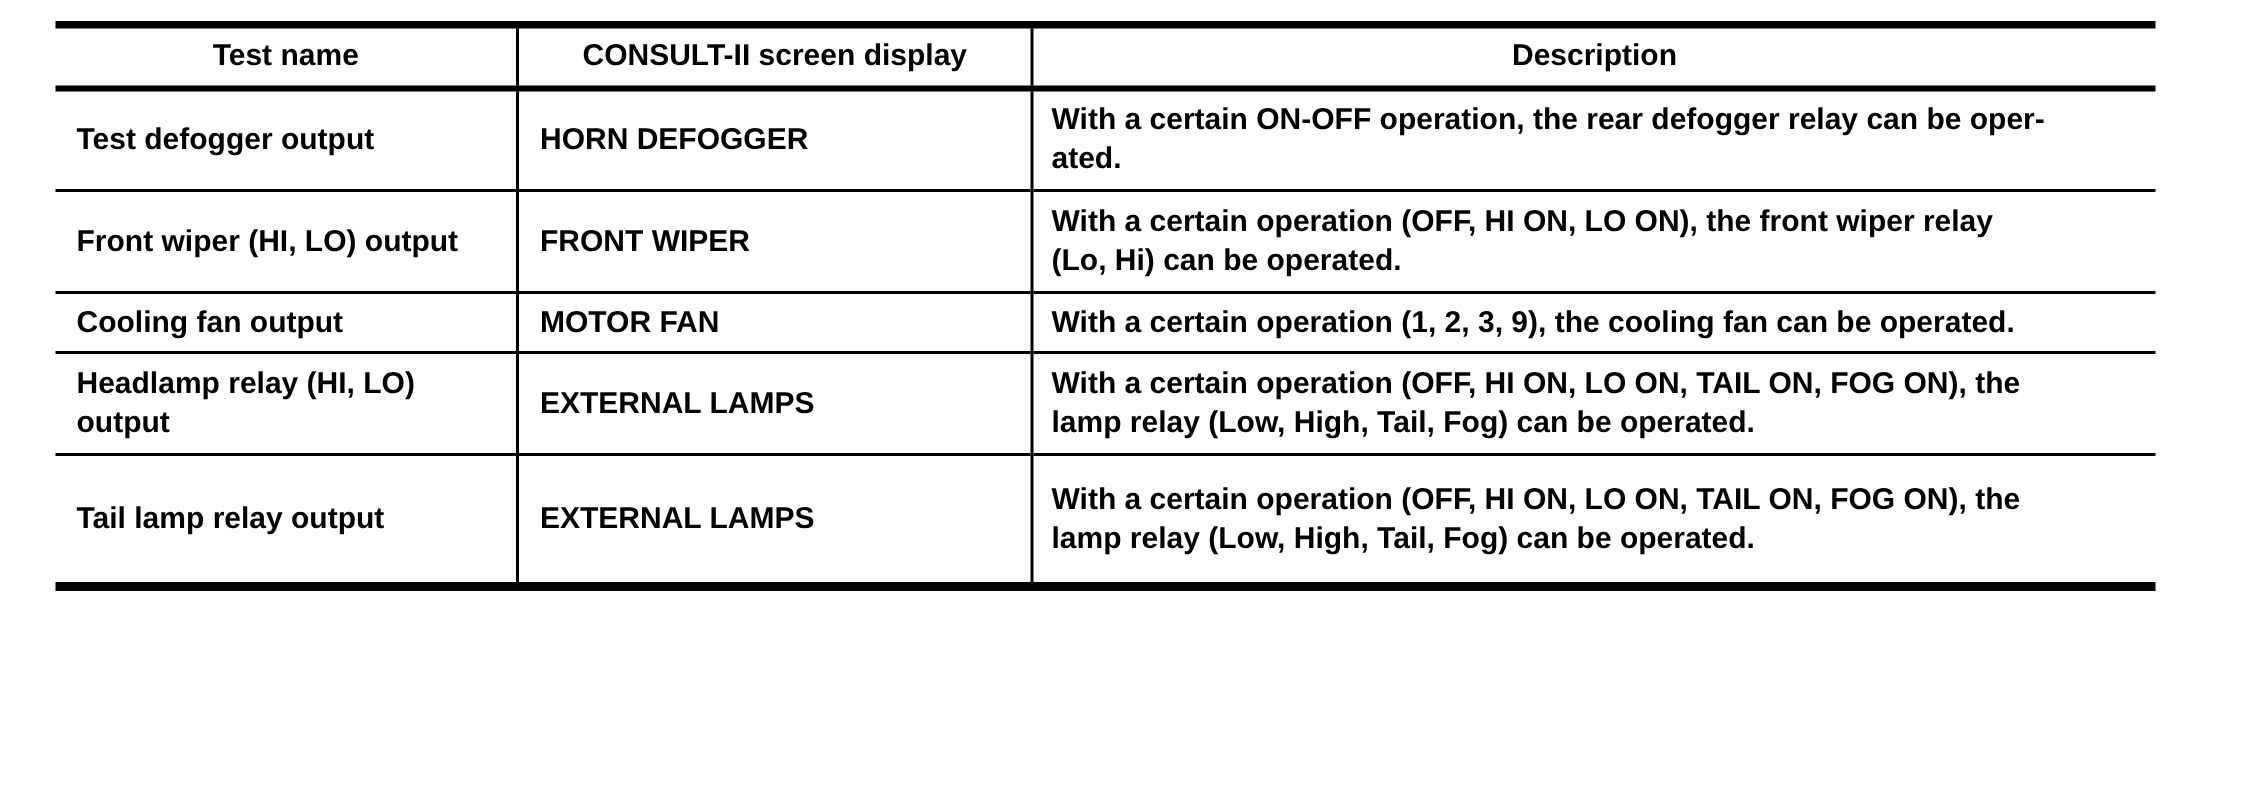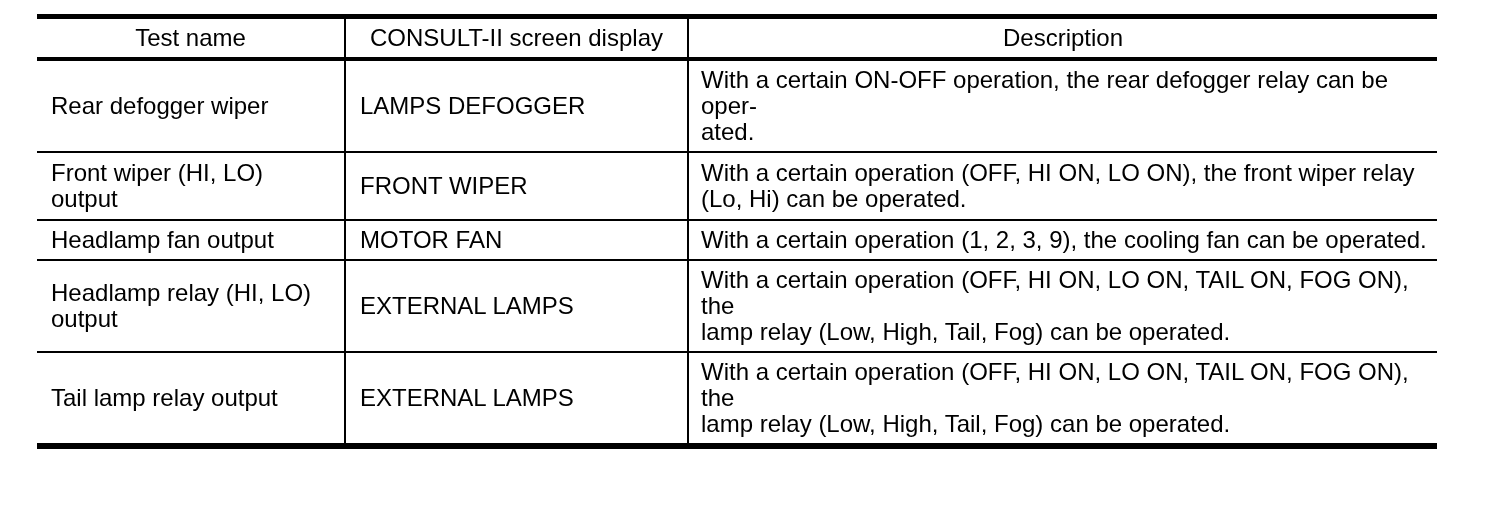--- a/index.html
+++ b/index.html
@@ -23,22 +23,22 @@
   col.c1 { width: 308px; }
   col.c2 { width: 343px; }
   col.c3 { width: 749px; }
 
   .doc-table { border-top: 5px solid #000; border-bottom: 6px solid #000; }
   thead tr   { border-bottom: 4px solid #000; height: 42px; }
   tbody tr   { border-top: 2px solid #000; }
 
   th, td {
     border-left: 2px solid #000;
-    font-weight: normal;
-    font-size: 24px;
+    font-weight: bold;
+    font-size: 20px;
     vertical-align: middle;
     box-sizing: border-box;
   }
   th:first-child, td:first-child { border-left: none; }
 
   th { text-align: center; padding: 0 4px; }
   td {
     text-align: left;
     line-height: 26px;
     white-space: pre-line;
@@ -65,33 +65,33 @@
   </colgroup>
   <thead>
     <tr>
       <th>Test name</th>
       <th>CONSULT-II screen display</th>
       <th>Description</th>
     </tr>
   </thead>
   <tbody>
     <tr class="row-0">
-      <td class="cell-name">Rear defogger wiper</td>
-      <td class="cell-display">LAMPS DEFOGGER</td>
+      <td class="cell-name">Test defogger output</td>
+      <td class="cell-display">HORN DEFOGGER</td>
       <td class="cell-desc">With a certain ON-OFF operation, the rear defogger relay can be oper-
 ated.</td>
     </tr>
     <tr class="row-1">
       <td class="cell-name">Front wiper (HI, LO) output</td>
       <td class="cell-display">FRONT WIPER</td>
       <td class="cell-desc">With a certain operation (OFF, HI ON, LO ON), the front wiper relay
 (Lo, Hi) can be operated.</td>
     </tr>
     <tr class="row-2">
-      <td class="cell-name">Headlamp fan output</td>
+      <td class="cell-name">Cooling fan output</td>
       <td class="cell-display">MOTOR FAN</td>
       <td class="cell-desc">With a certain operation (1, 2, 3, 9), the cooling fan can be operated.</td>
     </tr>
     <tr class="row-3">
       <td class="cell-name">Headlamp relay (HI, LO)
 output</td>
       <td class="cell-display">EXTERNAL LAMPS</td>
       <td class="cell-desc">With a certain operation (OFF, HI ON, LO ON, TAIL ON, FOG ON), the
 lamp relay (Low, High, Tail, Fog) can be operated.</td>
     </tr>

